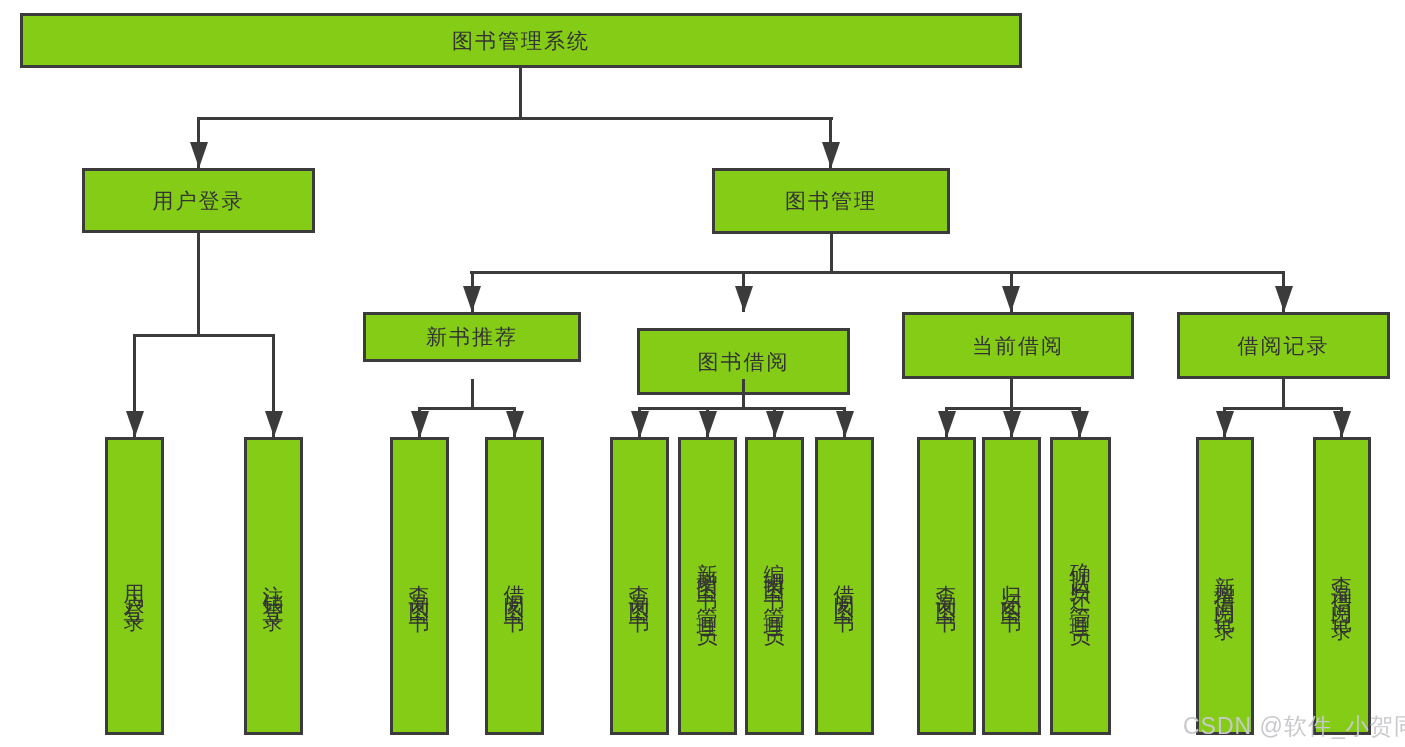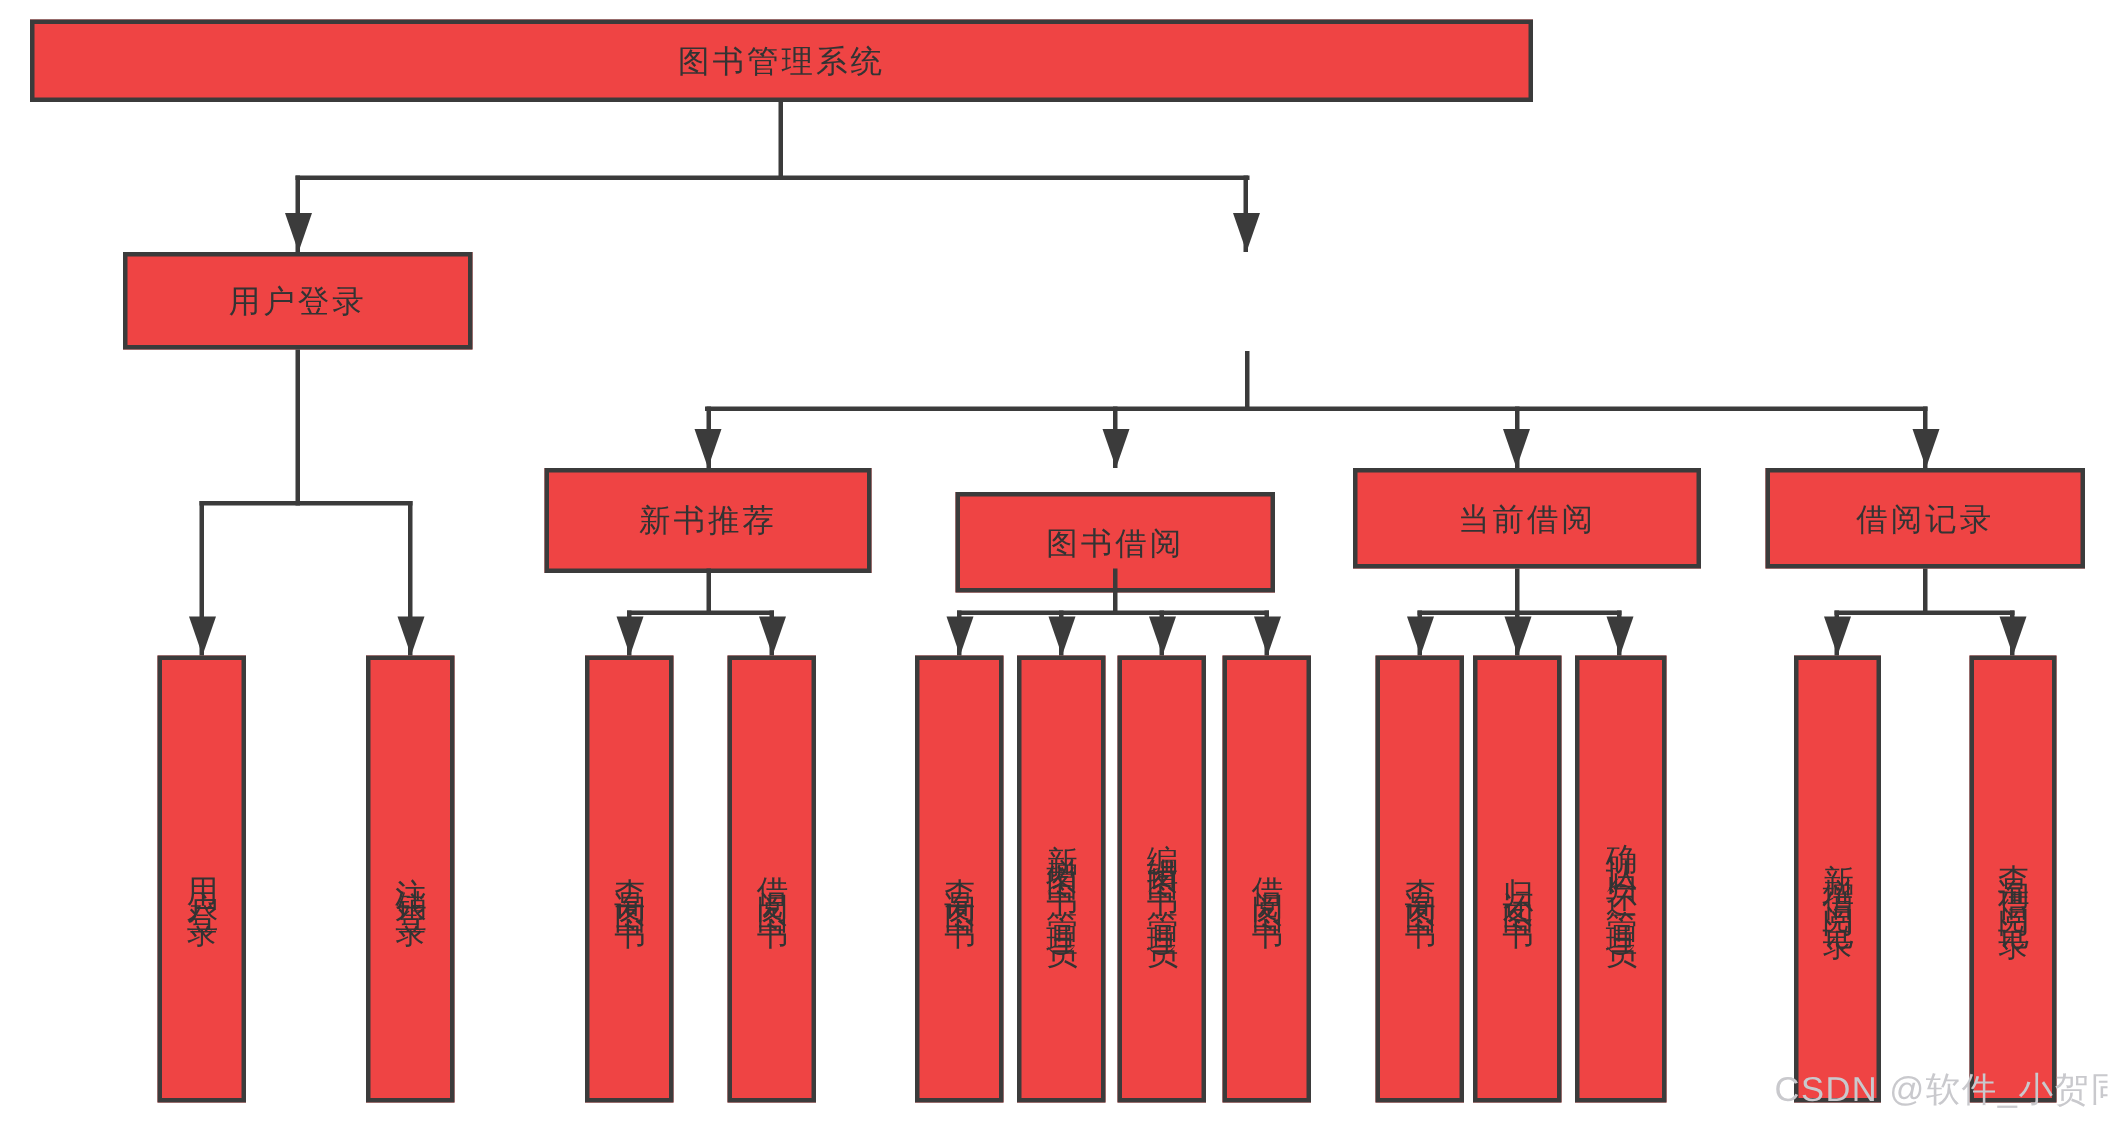--- a/index.html
+++ b/index.html
@@ -15,21 +15,21 @@
     position:relative;
     width:1405px;
     height:747px;
     background:var(--bg-color);
     overflow:hidden;
   }
   .box{
     position:absolute;
     box-sizing:border-box;
     border:3px solid var(--line-color);
-    background:#ef4444;
+    background:#84cc16;
     display:flex;
     align-items:center;
     justify-content:center;
     color:var(--text-color);
     font-size:21px;
     letter-spacing:2px;
     text-align:center;
   }
   .vbox{
     writing-mode:vertical-rl;
@@ -63,22 +63,23 @@
   }
 </style>
 </head>
 <body>
 
 <div class="canvas" id="canvas" style="--line-color: #3b3b3b; --text-color: #333333; --wm-color: #c9c9cd; --bg-color: #ffffff;">
 
   <div class="box" style="left:20px;top:13px;width:1002px;height:55px;">图书管理系统</div>
 
   <div class="box" style="left:82px;top:168px;width:233px;height:65px;">用户登录</div>
+  <div class="box" style="left:712px;top:168px;width:238px;height:66px;">图书管理</div>
 
-  <div class="box" style="left:363px;top:312px;width:218px;height:70px;">新书推荐</div>
+  <div class="box" style="left:363px;top:312px;width:218px;height:50px;">新书推荐</div>
   <div class="box" style="left:637px;top:312px;width:213px;height:67px;margin-top:16px;">图书借阅</div>
   <div class="box" style="left:902px;top:312px;width:232px;height:67px;">当前借阅</div>
   <div class="box" style="left:1177px;top:312px;width:213px;height:67px;">借阅记录</div>
 
   <div class="box vbox" style="left:105px;top:437px;width:59px;height:298px;">用户登录</div>
   <div class="box vbox" style="left:244px;top:437px;width:59px;height:298px;">注销登录</div>
 
   <div class="box vbox" style="left:390px;top:437px;width:59px;height:298px;">查询图书</div>
   <div class="box vbox" style="left:485px;top:437px;width:59px;height:298px;">借阅图书</div>
 

